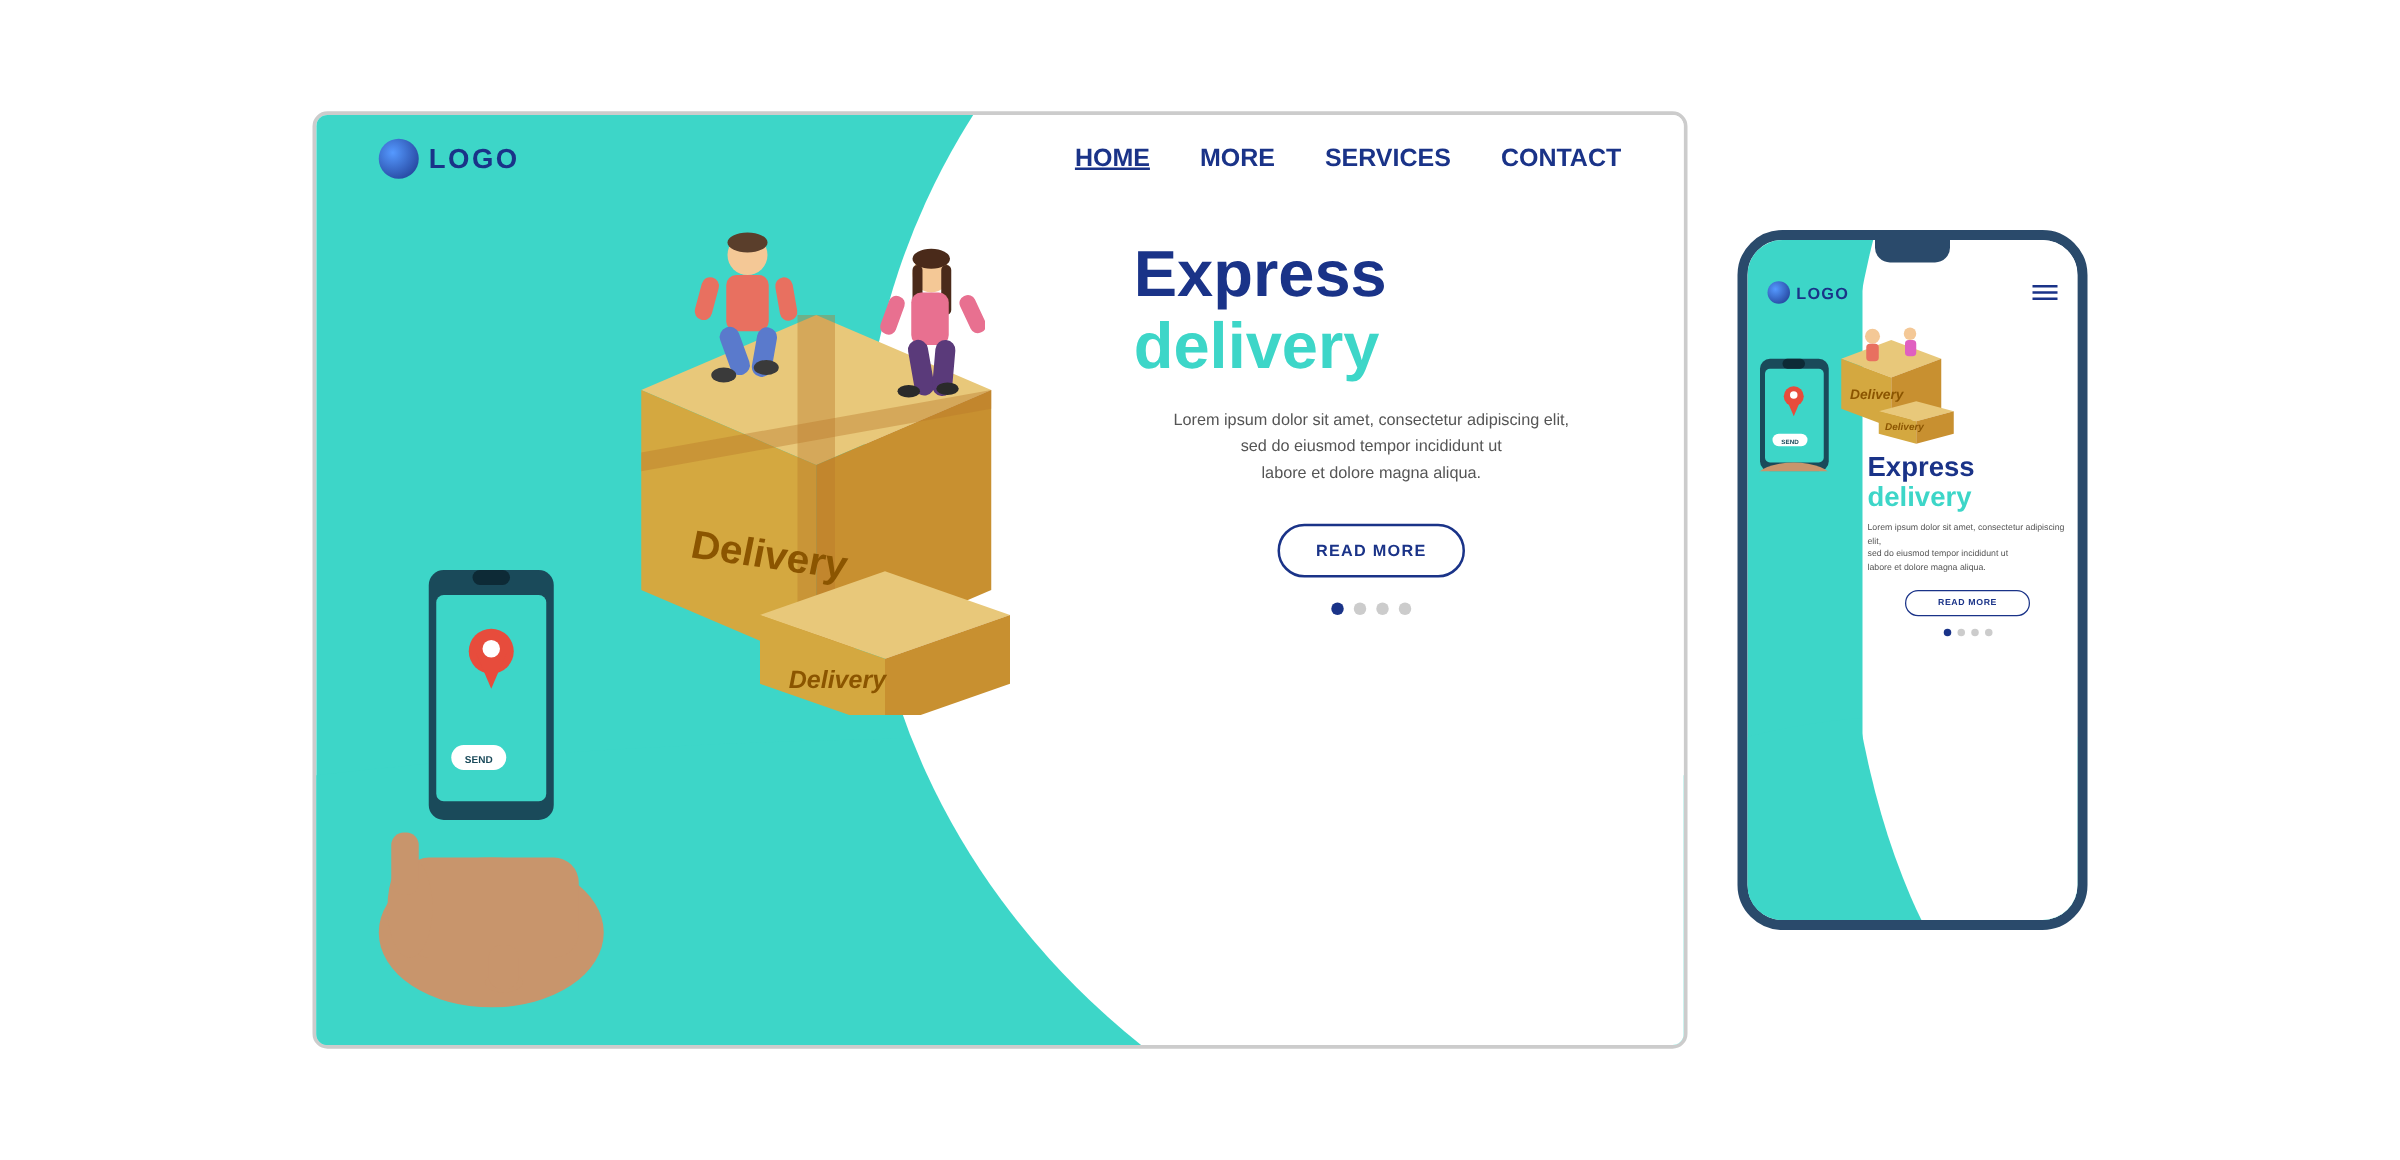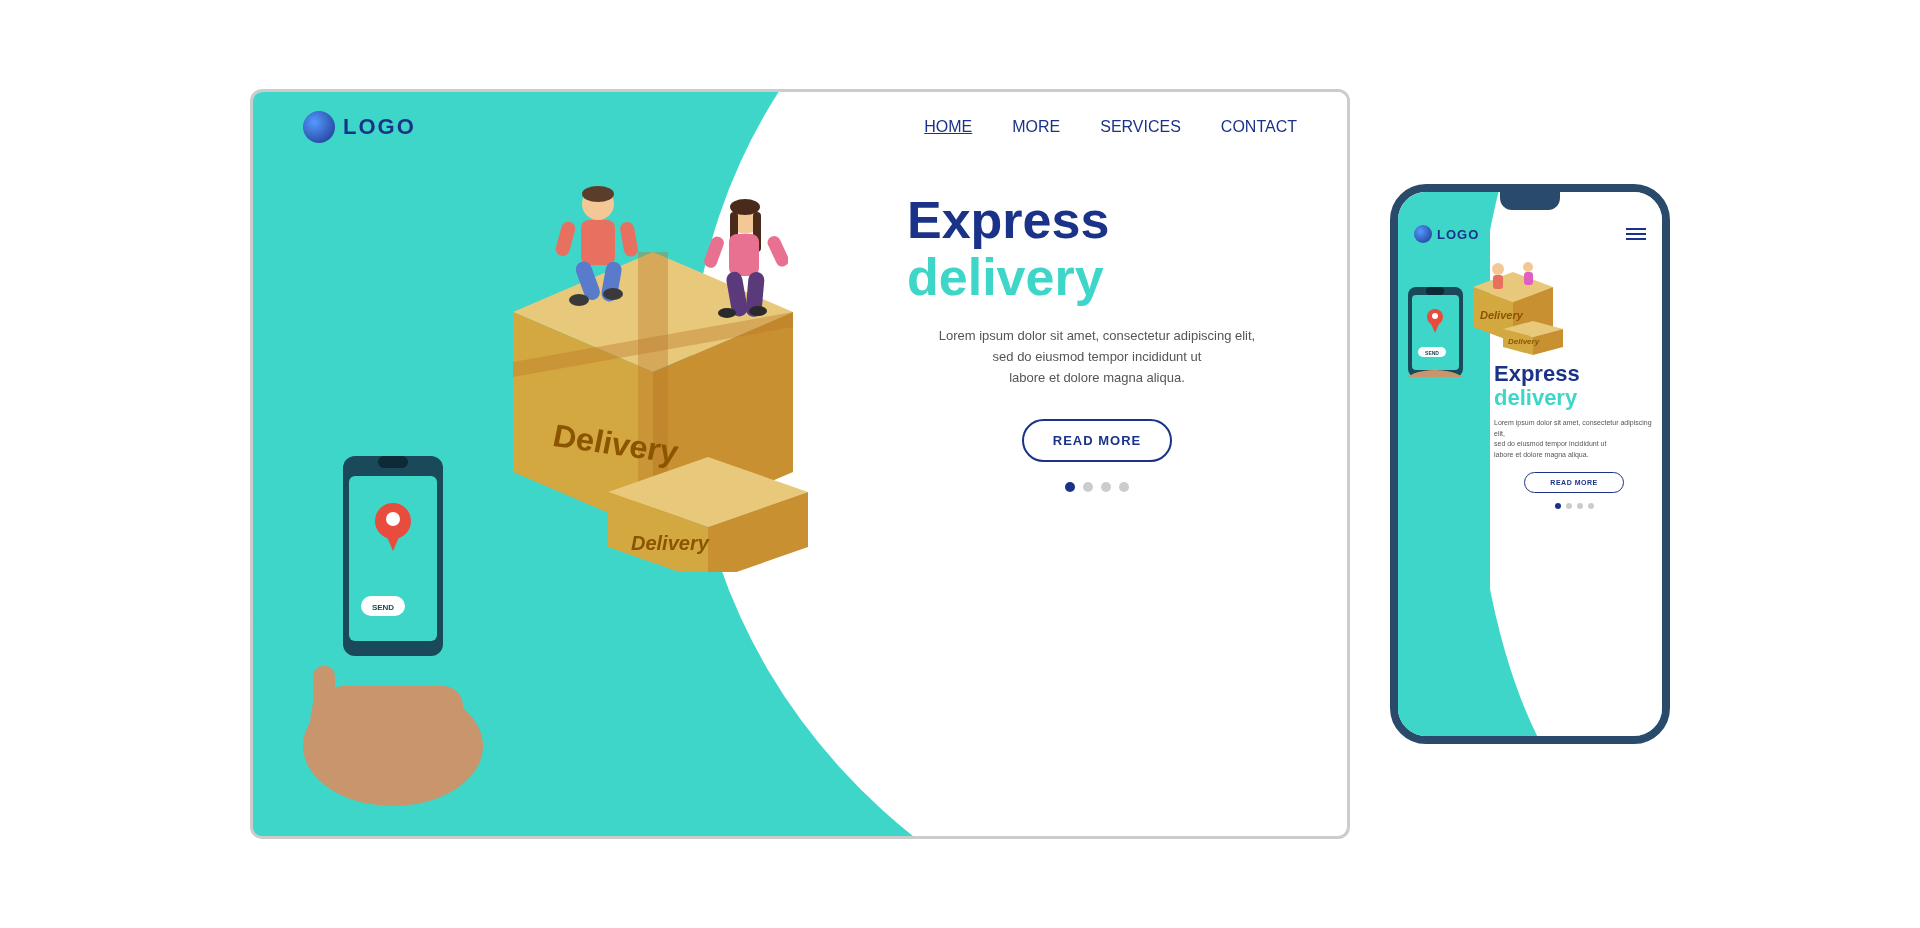--- a/index.html
+++ b/index.html
@@ -99,22 +99,22 @@
       letter-spacing: 2px;
     }
 
     .nav-links {
       display: flex;
       align-items: center;
       gap: 40px;
     }
 
     .nav-link {
-      font-size: 16px;
-      font-weight: 400;
+      font-size: 20px;
+      font-weight: 700;
       color: #1a3388;
       text-decoration: none;
       cursor: pointer;
     }
 
     .nav-link.active {
       text-decoration: underline;
     }
 
     

